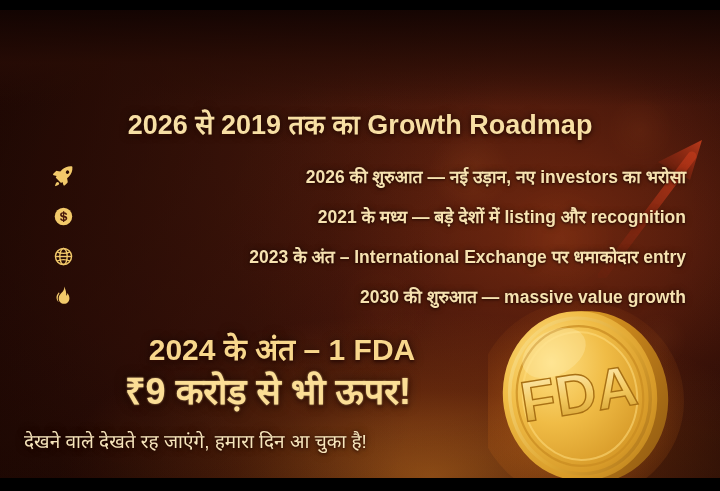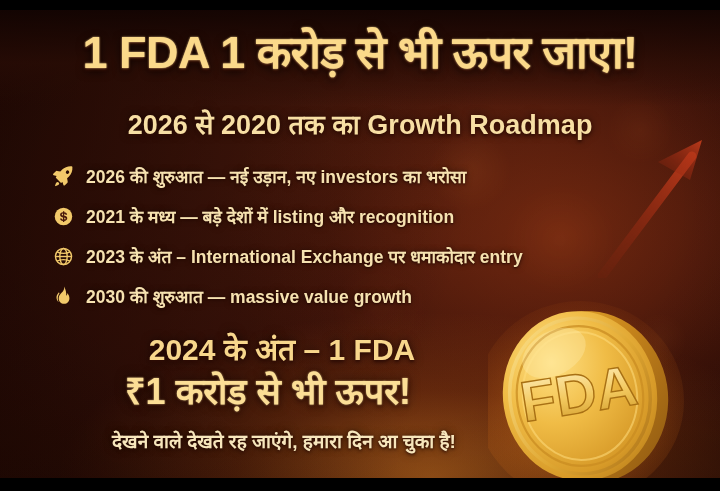--- a/index.html
+++ b/index.html
@@ -113,20 +113,21 @@
     white-space:nowrap;
   }
 
   .bullets {
     position:absolute; left:46px; top:156px; width:640px;
   }
   .bullet {
     display:flex;
     align-items:center;
     height:40px;
+    justify-content:space-between;
   }
   .bullet .ico {
     width:34px; min-width:34px;
     display:flex; align-items:center; justify-content:center;
     color:#F2C96A;
   }
   .bullet .btext {
     font-size:17.5px;
     font-weight:bold;
     color:#F6E2B0;
@@ -148,22 +149,22 @@
     position:absolute; left:38px; top:366px; width:460px;
     text-align:center;
     font-size:36px; font-weight:bold;
     color:#FBDE96;
     text-shadow:0 0 2px rgba(255,225,150,.7), 0 2px 4px rgba(45,12,4,.95), 0 0 12px rgba(0,0,0,.6);
     white-space:nowrap;
   }
 
   .tagline {
     position:absolute; left:24px; top:428px; width:520px;
-    text-align:center;
-    font-size:19px; font-weight:bold;
+    text-align:left;
+    font-size:19px; font-weight:normal;
     color:#F7E6BC;
     text-shadow:0 1px 3px rgba(40,10,3,.95), 0 0 8px rgba(0,0,0,.55);
     white-space:nowrap;
   }
 </style>
 </head>
 <body>
 
 <div id="poster">
 
@@ -229,23 +230,22 @@
 
         <ellipse cx="66" cy="56" rx="34" ry="22" fill="#FFF1B8" opacity=".30" transform="rotate(-28 66 56)"></ellipse>
 
         <text x="92" y="116" text-anchor="middle" font-family="'Liberation Sans', sans-serif" font-size="57" font-weight="bold" fill="url(#ltr)" stroke="#A87014" stroke-width="1.4" transform="rotate(-9 92 104)">FDA</text>
       </svg>
     </div>
   </div>
 
   <div class="content">
 
-    <div class="headline">1 FDA 1 करोड़ से भी ऊपर जाएा!</div>
-
-    <div class="subhead">2026 से  2020 तक का Growth Roadmap</div>
+
+    <div class="subhead">2026 से  2019 तक का Growth Roadmap</div>
 
     <div class="bullets">
 
       <div class="bullet">
         <span class="ico">
           <svg width="24" height="24" viewBox="0 0 24 24" fill="currentColor">
             <path d="M20.6 2.2c-3.6-.3-7 1-9.4 3.4L9.3 7.5l-3.1-.6c-.6-.1-1.2.1-1.6.5L2.3 9.7c-.5.5-.3 1.3.4 1.5l3 .9-.6.6c-.4.4-.4 1 0 1.4l4.4 4.4c.4.4 1 .4 1.4 0l.6-.6.9 3c.2.7 1 .9 1.5.4l2.3-2.3c.4-.4.6-1 .5-1.6l-.6-3.1 1.9-1.9c2.4-2.4 3.7-5.8 3.4-9.4-.1-.4-.4-.7-.8-.8zM15.4 9.4a1.7 1.7 0 1 1 2.4-2.4 1.7 1.7 0 0 1-2.4 2.4z"></path>
             <path d="M5.4 18.6c-.9.9-1.4 3.6-1.4 3.6s2.7-.5 3.6-1.4a1.56 1.56 0 1 0-2.2-2.2z"></path>
           </svg>
         </span>
@@ -282,18 +282,18 @@
             <path d="M7.6 7.9C6 9.6 4.9 11.4 4.9 13.6c0 2 .9 3.8 2.4 5-.7-1.2-1-2.5-1-3.9 0-2.4 1-4.2 1.9-5.6-.3-.4-.5-.8-.6-1.2z"></path>
           </svg>
         </span>
         <span class="btext">2030 की शुरुआत — massive value growth</span>
       </div>
 
     </div>
 
     <div class="big1">2024 के अंत – 1 FDA</div>
 
-    <div class="big2">₹1 करोड़ से भी ऊपर!</div>
+    <div class="big2">₹9 करोड़ से भी ऊपर!</div>
 
     <div class="tagline">देखने वाले देखते रह जाएंगे, हमारा दिन आ चुका है!</div>
 
   </div>
 </div>
 
 </body></html>

